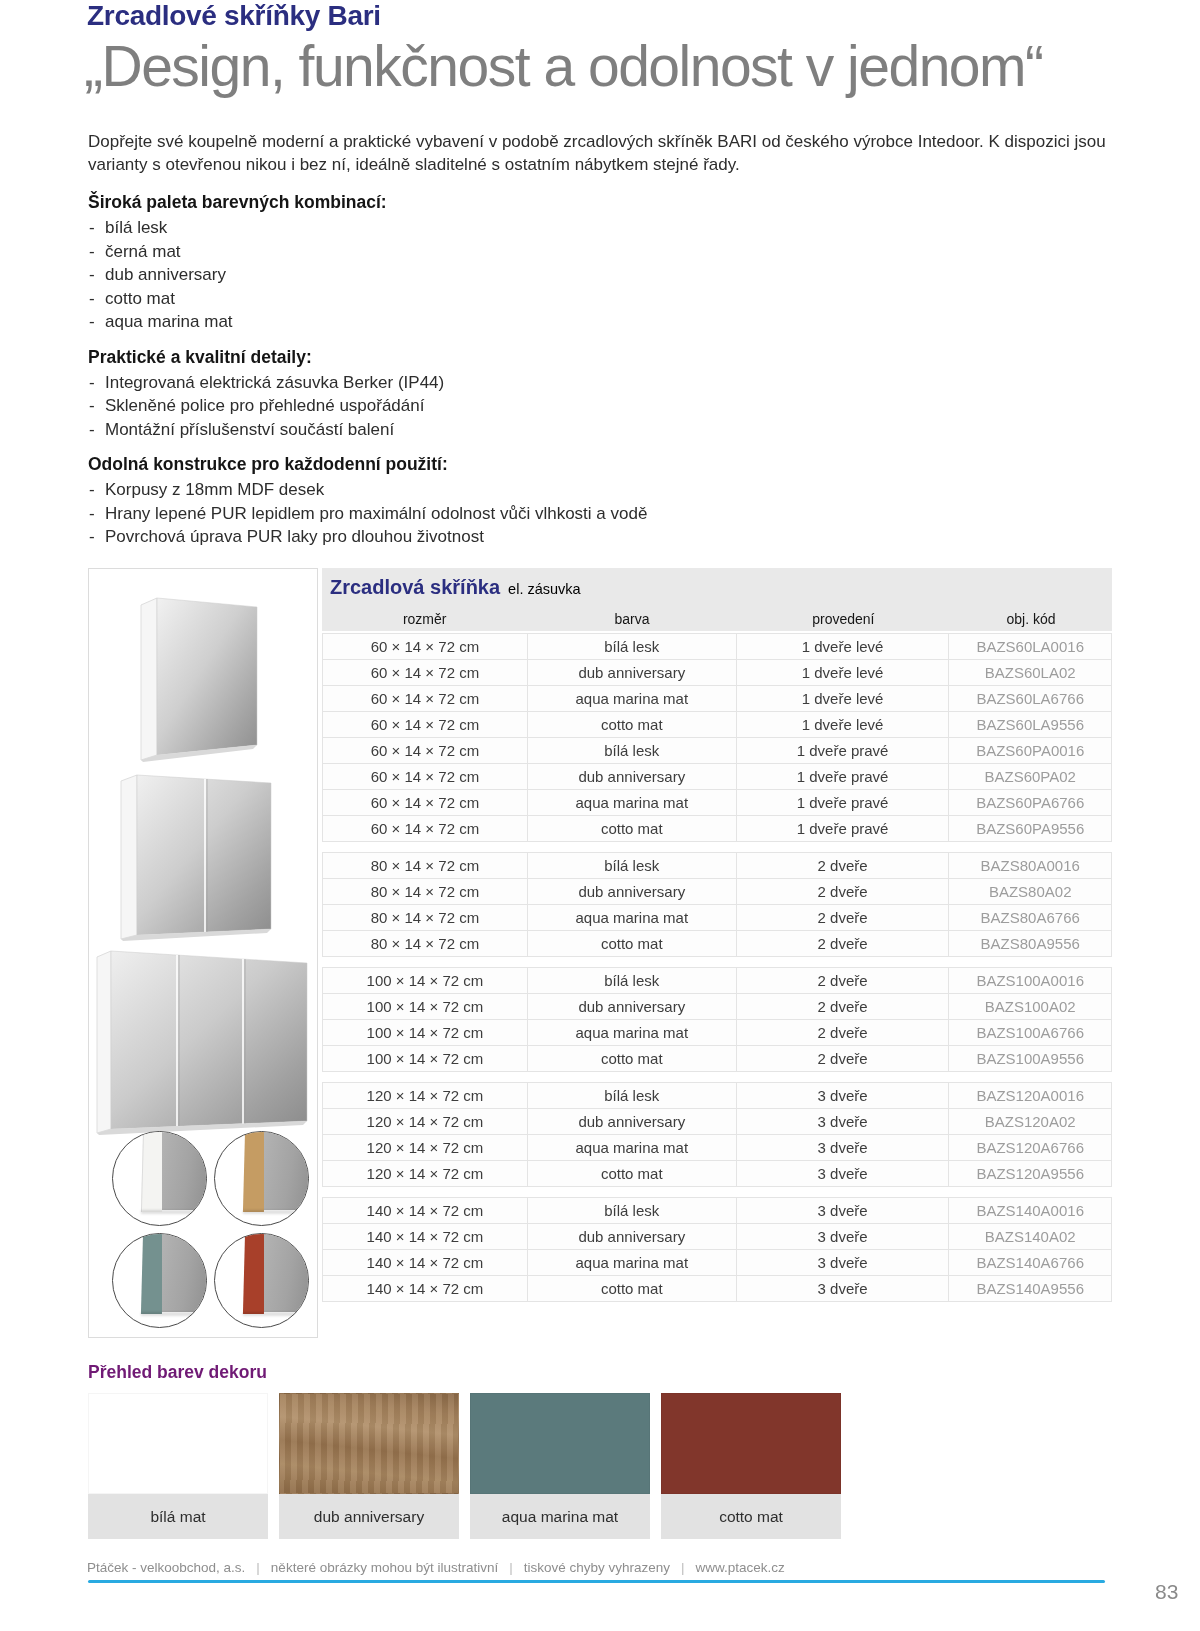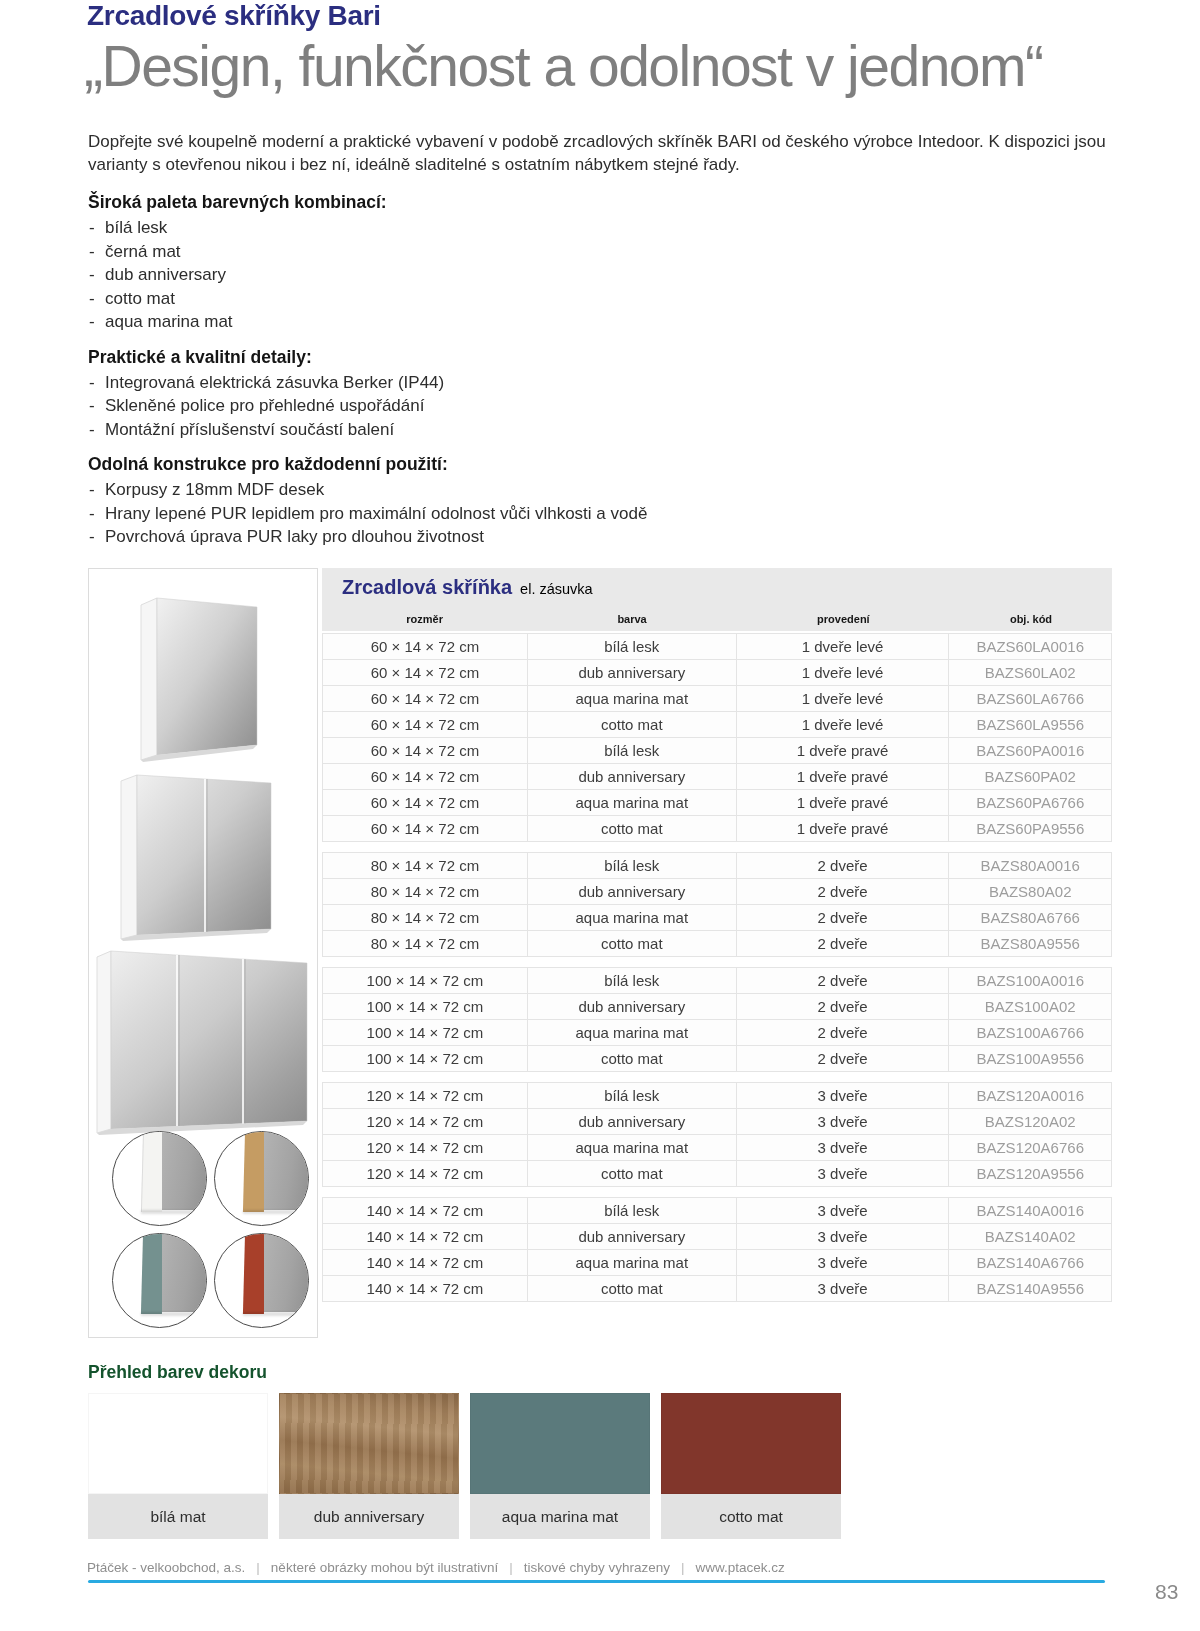--- a/index.html
+++ b/index.html
@@ -48,44 +48,44 @@
   }
   .dc-strip  { position:absolute; left:31%; top:-2%; width:23%; height:88%; transform:skewX(-1.5deg); }
   .dc-mirror { position:absolute; left:53%; top:-2%; width:50%; height:86%;
                background:linear-gradient(100deg,#b3b3b3 0%,#a3a3a3 55%,#8f8f8f 100%); }
   .dc-shadow { position:absolute; left:30%; top:84%; width:72%; height:4%;
                background:rgba(0,0,0,0.12); filter:blur(1px); }
 
   
   .table-block { position:absolute; left:322px; top:568px; width:790px; }
   .t-title {
-    background:#e9e9e9; height:38px; display:flex; align-items:center; padding-left:20px;
+    background:#e9e9e9; height:38px; display:flex; align-items:center; padding-left:8px;
   }
   .t-title .tt { font-size:20px; font-weight:bold; color:#2b2e80; margin-right:8px; }
   .t-title .ts { font-size:14.5px; color:#000000; position:relative; top:2px; }
   .t-cols {
     background:#e9e9e9; height:25px; display:grid;
     grid-template-columns:26% 26.5% 27% 20.5%;
     align-items:center; text-align:center;
-    font-size:11px; font-weight:bold; color:#161616;
+    font-size:14px; font-weight:normal; color:#161616;
   }
   .t-group { margin-top:10px; border:1px solid #e4e4e4; border-bottom:none; }
   .t-group.first { margin-top:2px; }
   .t-row {
     display:grid; grid-template-columns:26% 26.5% 27% 20.5%;
     height:26px; align-items:center; text-align:center;
     background:#fdfdfd; border-bottom:1px solid #e4e4e4;
     font-size:15px; color:#3d3d3d;
   }
   .t-row > div { border-right:1px solid #e4e4e4; line-height:25px; height:25px; overflow:hidden; }
   .t-row > div:last-child { border-right:none; }
   .cell-code { color:#9d9d9d; }
 
   
-  .decor-heading { position:absolute; left:88px; top:1362px; font-size:17.5px; font-weight:bold; color:#14532d; }
+  .decor-heading { position:absolute; left:88px; top:1362px; font-size:17.5px; font-weight:bold; color:#701a75; }
   .swatch-row { position:absolute; left:88px; top:1393px; display:flex; gap:11px; }
   .swatch { width:180px; }
   .swatch-color { height:101px; border:1px solid rgba(0,0,0,0.04); }
   .swatch-color.wood {
     background:
       repeating-linear-gradient(91deg, rgba(255,255,255,0.07) 0 6px, rgba(0,0,0,0.06) 6px 12px),
       linear-gradient(186deg,#8d6b49 0%,#a5825c 18%,#b1906a 35%,#97734e 55%,#a8865f 75%,#8f6c47 100%);
   }
   .swatch-label {
     height:45px; background:#e2e2e2; display:flex; align-items:center; justify-content:center;

